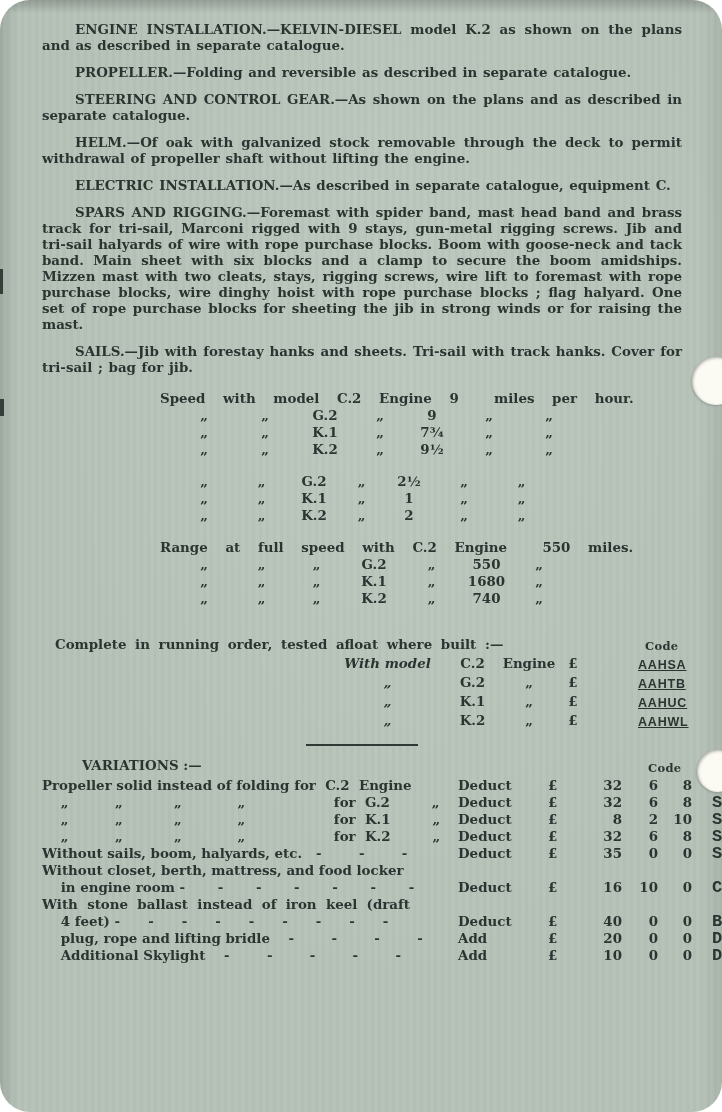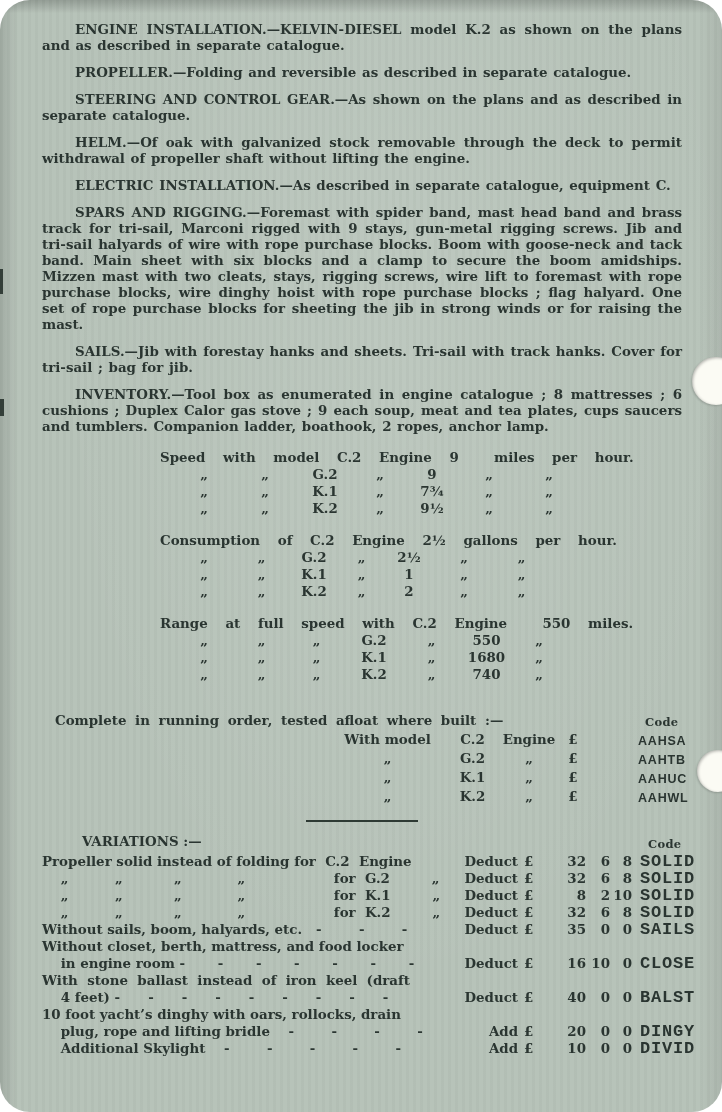--- a/index.html
+++ b/index.html
@@ -32,32 +32,32 @@
   .t-cons .row span:nth-child(7){width:55px}
   .t-range .row span:nth-child(1){width:60px}.t-range .row span:nth-child(2){width:55px}
   .t-range .row span:nth-child(3){width:55px}.t-range .row span:nth-child(4){width:60px}
   .t-range .row span:nth-child(5){width:55px}.t-range .row span:nth-child(6){width:55px}
   .t-range .row span:nth-child(7){width:50px}
   .pricing{margin-top:28px;line-height:19px;}
   .pr-intro{position:relative;text-indent:13px;word-spacing:4px;}
   .code-label{position:absolute;top:2px;font-size:11.5px;letter-spacing:0.3px;text-indent:0;}
   .pr-intro .code-label{left:603px;}
   .prow{display:flex;margin-left:288px;position:relative;}
-  .prow .pc1{width:115px;text-align:center;}
+  .prow .pc1{width:115px;text-align:center;font-style:italic;}
   .prow .pc2{width:55px;text-align:center;}
   .prow .pc3{width:58px;text-align:center;}
   .prow .pc4{width:30px;text-align:center;}
   .codeval{position:absolute;left:308px;top:2px;font-family:"Liberation Sans",sans-serif;
-    font-weight:700;font-size:12.5px;letter-spacing:0.8px;}
+    font-weight:700;font-size:12.5px;letter-spacing:0.8px;text-decoration:underline;}
   .rule{width:112px;border:none;border-top:2px solid #2e3a34;margin:14px auto 11px auto;}
   .var-head{position:relative;margin:0 0 3px 40px;line-height:17px;}
   .var-head .code-label{left:566px;top:3px;}
-  .var-row{display:grid;grid-template-columns:404px 72px 26px 42px 24px 22px auto;line-height:17px;}
+  .var-row{display:grid;grid-template-columns:404px 72px 26px 42px 24px 22px auto;line-height:17px;gap:12px;}
   .var-row .desc div{white-space:pre;}
-  .var-row .act{text-align:right;align-self:end;}
+  .var-row .act{align-self:end;}
   .var-row .cur{padding-left:6px;align-self:end;}
   .var-row .lp,.var-row .ls,.var-row .ld{text-align:right;align-self:end;}
   .ccode{font-family:Liberation Mono, monospace;font-weight:700;font-size:17px;
     letter-spacing:0.8px;padding-left:8px;align-self:end;line-height:16px;}
   .punch{position:absolute;background:#fbfbf4;border-radius:50%;
     box-shadow:inset 1px 1px 3px rgba(0,0,0,0.28), -1px 1px 2px rgba(0,0,0,0.15);}
   .punch-1{width:48px;height:48px;left:692px;top:357px;}
   .punch-2{width:42px;height:42px;left:697px;top:750px;}
   .edge-mark{position:absolute;left:0;background:#333e38;}
   .edge-mark-1{top:269px;width:3px;height:25px;}
@@ -68,21 +68,20 @@
 
 <div class="page">
 
   <p class="para"><span>ENGINE INSTALLATION.</span><span>—KELVIN-DIESEL model K.2 as shown on the plans and as described in separate catalogue.</span></p>
   <p class="para"><span>PROPELLER.</span><span>—Folding and reversible as described in separate catalogue.</span></p>
   <p class="para"><span>STEERING AND CONTROL GEAR.</span><span>—As shown on the plans and as described in separate catalogue.</span></p>
   <p class="para"><span>HELM.</span><span>—Of oak with galvanized stock removable through the deck to permit withdrawal of propeller shaft without lifting the engine.</span></p>
   <p class="para"><span>ELECTRIC INSTALLATION.</span><span>—As described in separate catalogue, equipment C.</span></p>
   <p class="para"><span>SPARS AND RIGGING.</span><span>—Foremast with spider band, mast head band and brass track for tri-sail, Marconi rigged with 9 stays, gun-metal rigging screws.  Jib and tri-sail halyards of wire with rope purchase blocks.  Boom with goose-neck and tack band.  Main sheet with six blocks and a clamp to secure the boom amidships.  Mizzen mast with two cleats, stays, rigging screws, wire lift to foremast with rope purchase blocks, wire dinghy hoist with rope purchase blocks ; flag halyard.  One set of rope purchase blocks for sheeting the jib in strong winds or for raising the mast.</span></p>
   <p class="para"><span>SAILS.</span><span>—Jib with forestay hanks and sheets.  Tri-sail with track hanks.  Cover for tri-sail ; bag for jib.</span></p>
-  <p class="para"><span>INVENTORY.</span><span>—Tool box as enumerated in engine catalogue ; 8 mattresses ; 6 cushions ; Duplex Calor gas stove ; 9 each soup, meat and tea plates, cups saucers and tumblers.  Companion ladder, boathook, 2 ropes, anchor lamp.</span></p>
 
   <div class="spec t-speed">
     <div class="hdr">Speed with model C.2 Engine 9  miles per hour.</div>
     <div class="row">
         <span>„</span>
         <span>„</span>
         <span>G.2</span>
         <span>„</span>
         <span>9</span>
         <span>„</span>
@@ -102,21 +101,20 @@
         <span>„</span>
         <span>K.2</span>
         <span>„</span>
         <span>9½</span>
         <span>„</span>
         <span>„</span>
       </div>
   </div>
 
   <div class="spec t-cons">
-    <div class="hdr">Consumption of C.2 Engine 2½ gallons per hour.</div>
     <div class="row">
         <span>„</span>
         <span>„</span>
         <span>G.2</span>
         <span>„</span>
         <span>2½</span>
         <span>„</span>
         <span>„</span>
       </div>
     <div class="row">
@@ -280,21 +278,20 @@
       </div>
     <span class="act">Deduct</span>
       <span class="cur">£</span>
       <span class="lp">40</span>
       <span class="ls">0</span>
       <span class="ld">0</span>
       <span class="ccode">BALST</span>
   </div>
   <div class="var-row">
     <div class="desc">
-        <div>10 foot yacht’s dinghy with oars, rollocks, drain</div>
         <div>    plug, rope and lifting bridle    -        -        -        -</div>
       </div>
     <span class="act">Add</span>
       <span class="cur">£</span>
       <span class="lp">20</span>
       <span class="ls">0</span>
       <span class="ld">0</span>
       <span class="ccode">DINGY</span>
   </div>
   <div class="var-row">

